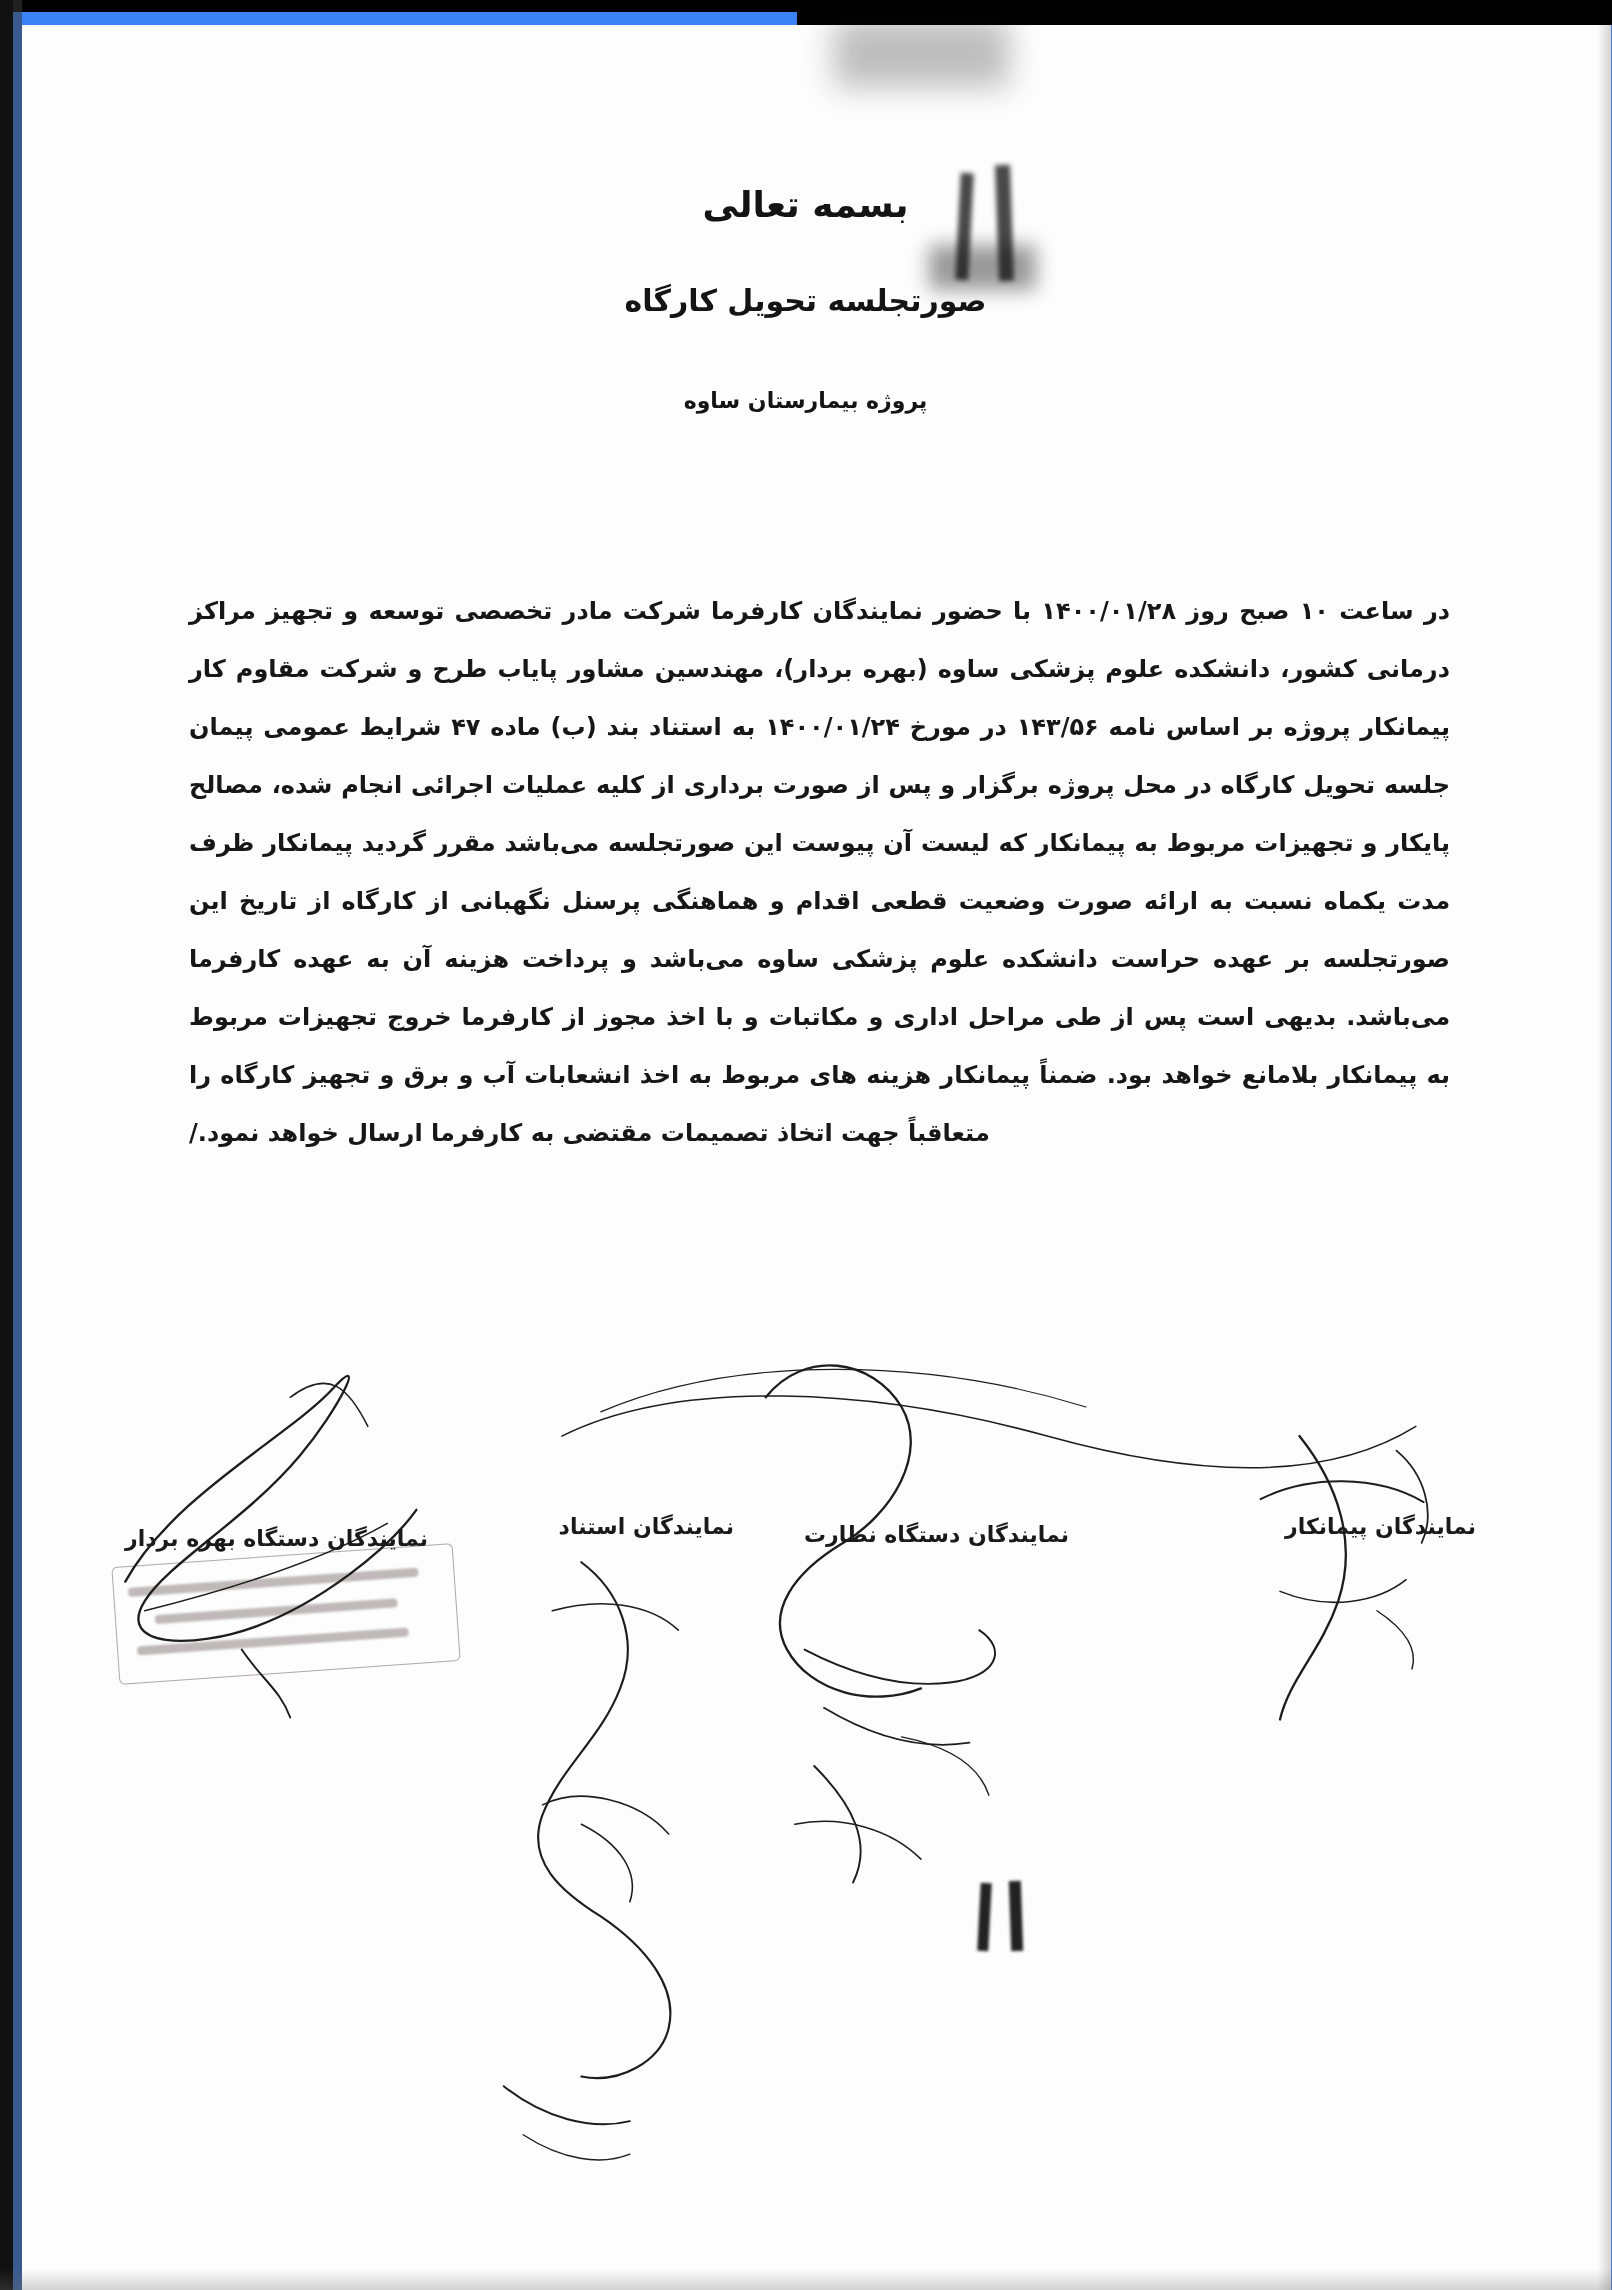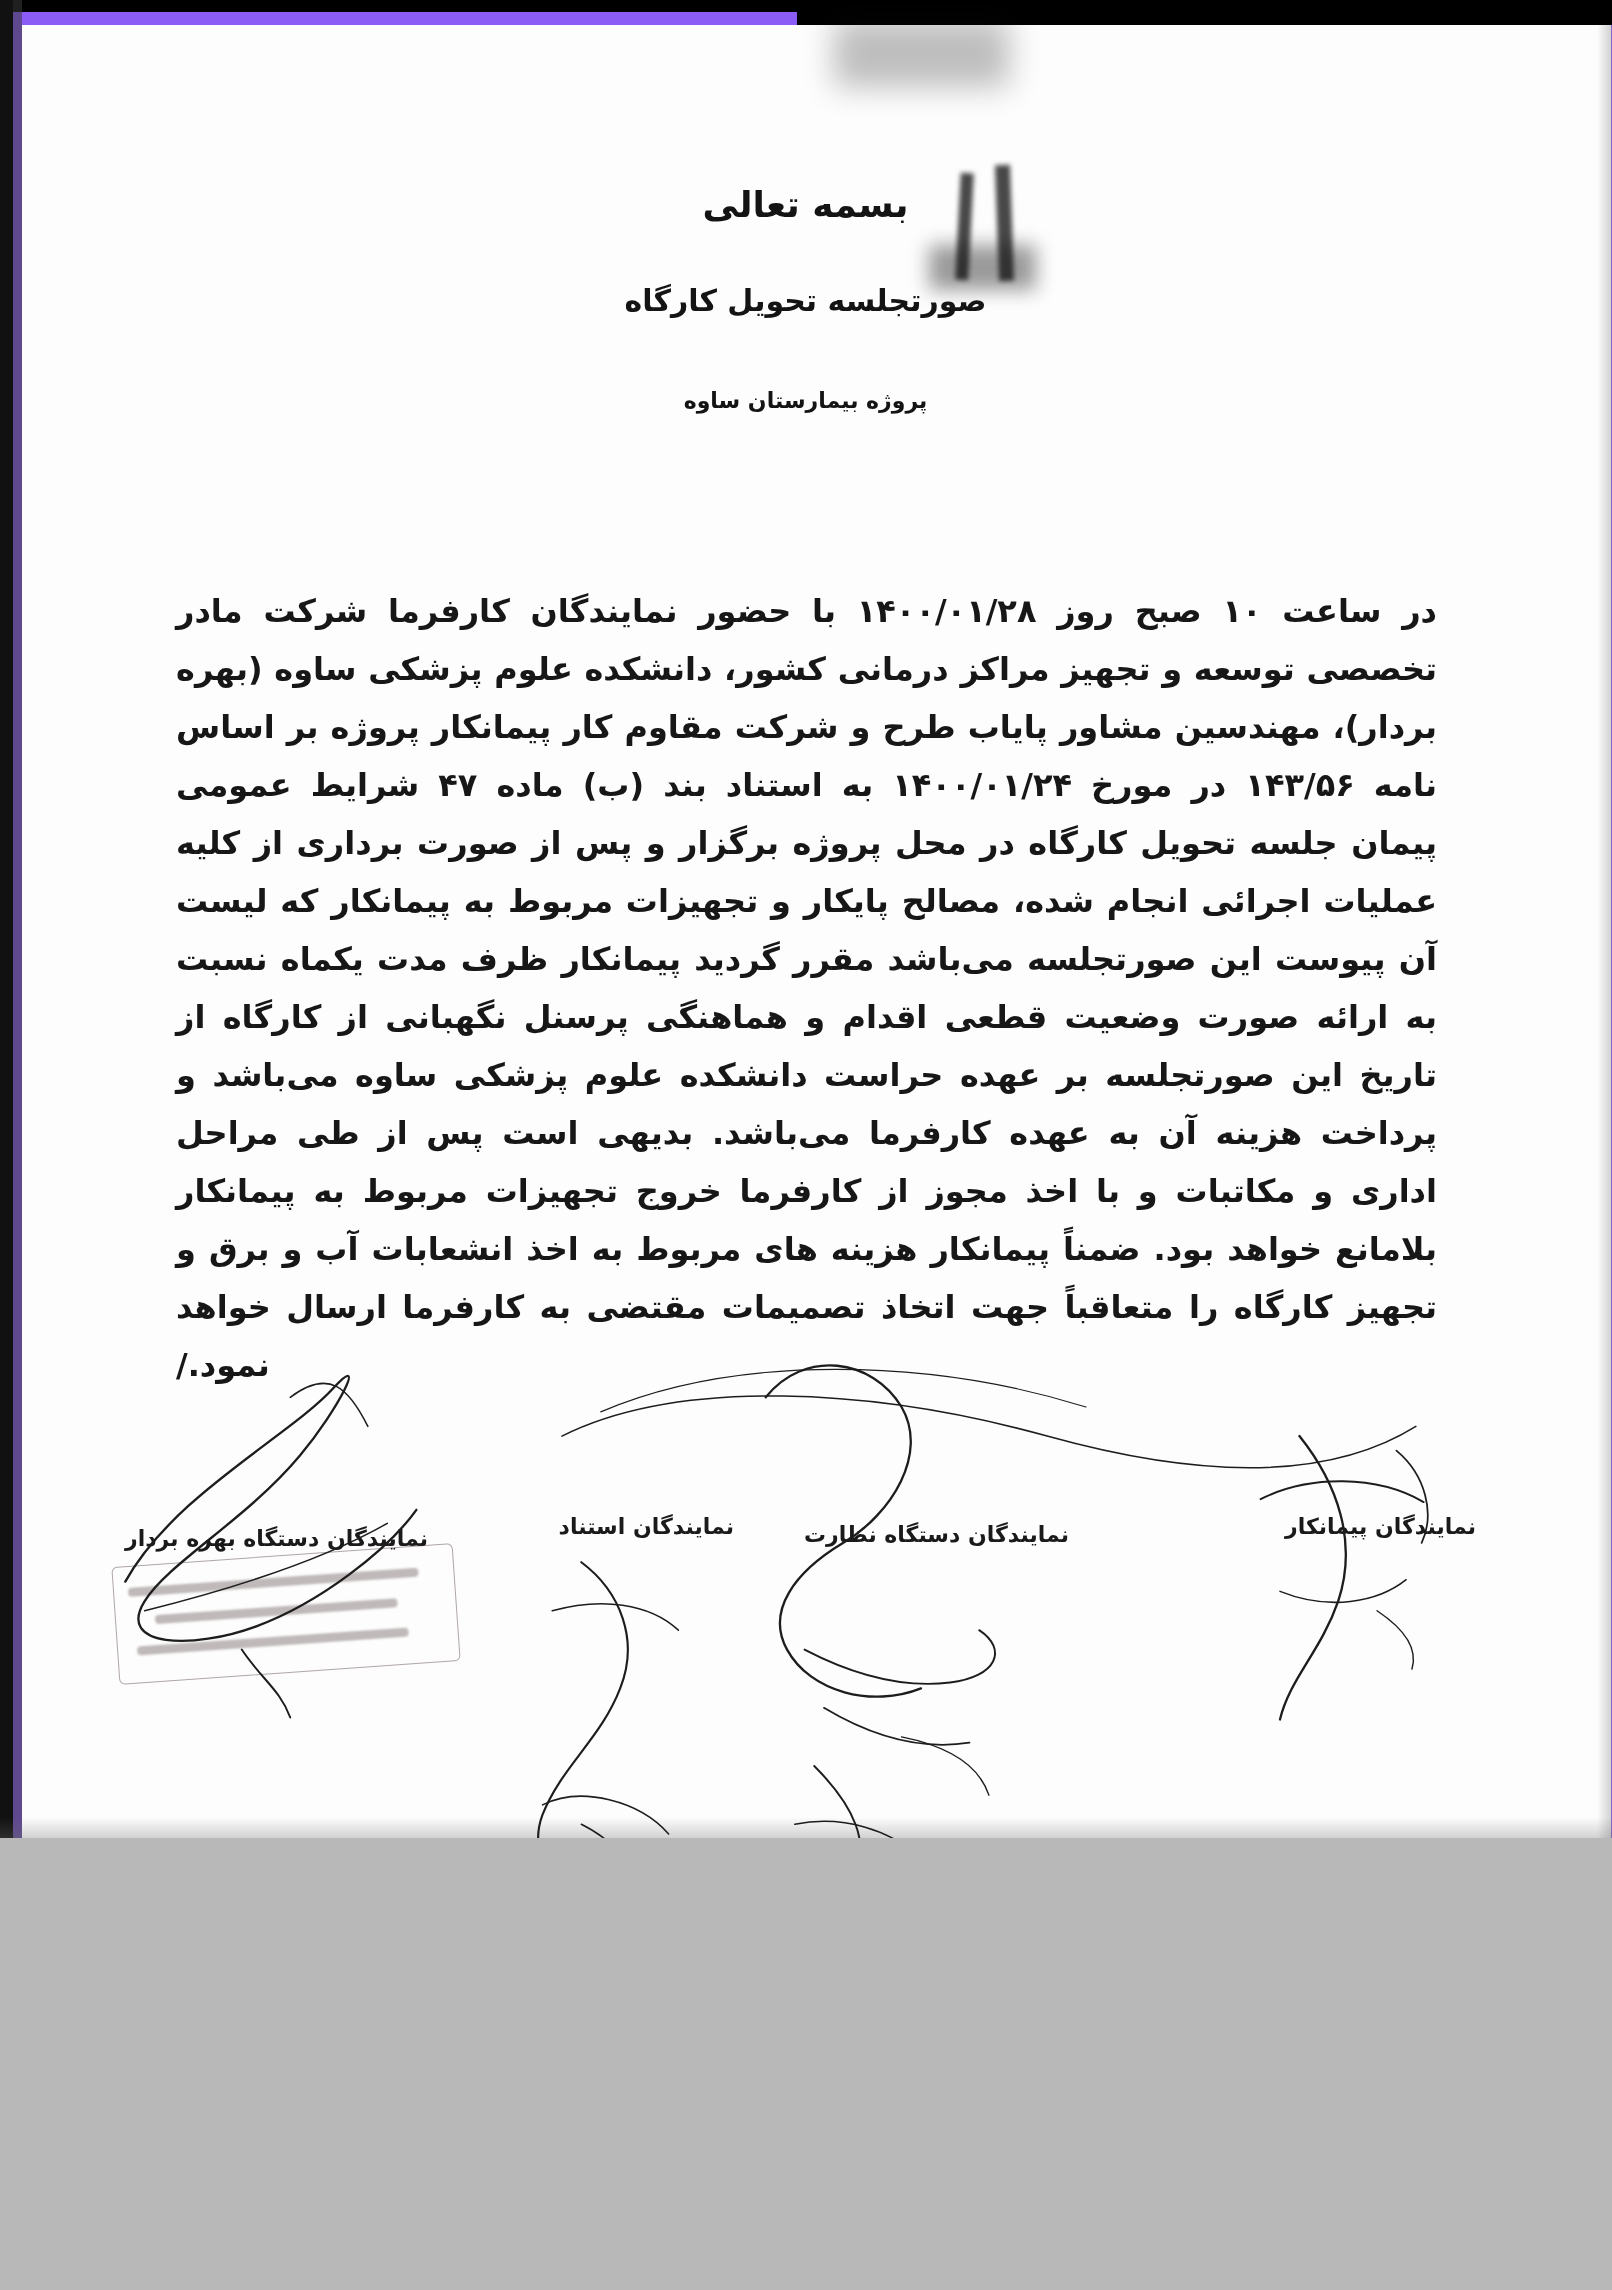--- a/index.html
+++ b/index.html
@@ -4,22 +4,22 @@
 <title>صورتجلسه تحویل کارگاه</title>
 <style>
   html, body {
     margin: 0;
     padding: 0;
     background: #b8b8b8;
   }
   .page {
     position: relative;
     width: 1613px;
-    height: 1838px;
-    background: #8b5cf6;
+    height: 2290px;
+    background: #3b82f6;
     overflow: hidden;
     font-family: "DejaVu Sans", sans-serif;
   }
   
   .scan-edge-top {
     position: absolute;
     top: 0;
     left: 0;
     width: 1613px;
     height: 11.6px;
@@ -109,26 +109,26 @@
   }
   .doc-subtitle {
     font-size: 22px;
     font-weight: bold;
     color: #141414;
   }
 
   .body-text {
     position: absolute;
     top: 582px;
-    right: 175px;
+    right: 162px;
     width: 1261px;
     text-align: justify;
     text-align-last: left;
     direction: rtl;
-    font-size: 32px;
+    font-size: 24px;
     font-weight: bold;
     line-height: 58px;
     color: #171717;
   }
   .body-text p { margin: 0; }
 
   
   .sig-row {
     position: absolute;
     top: 1514px;

